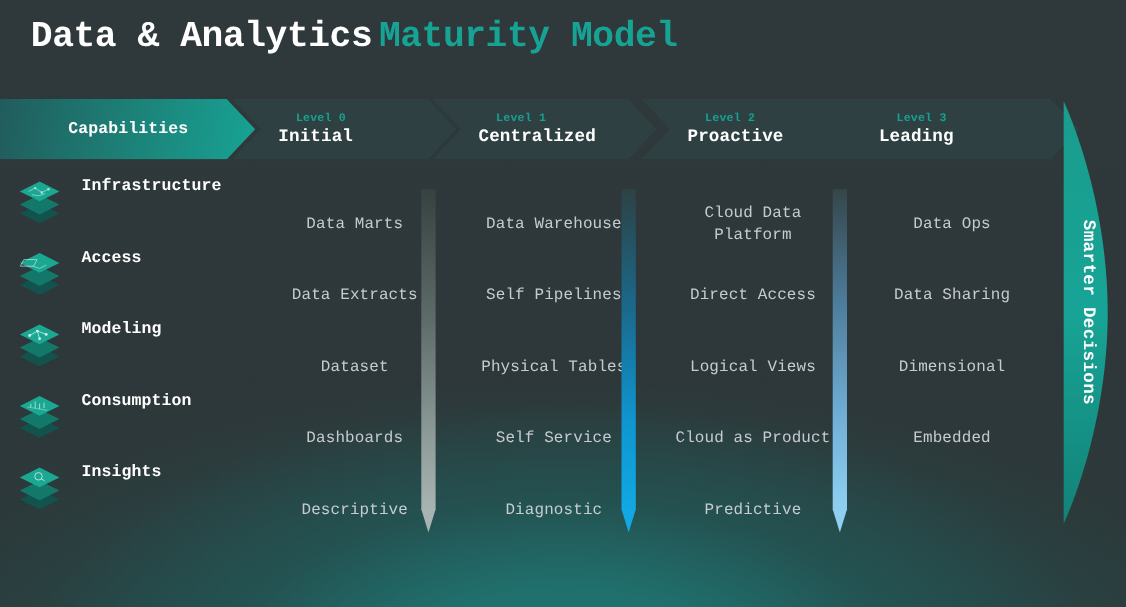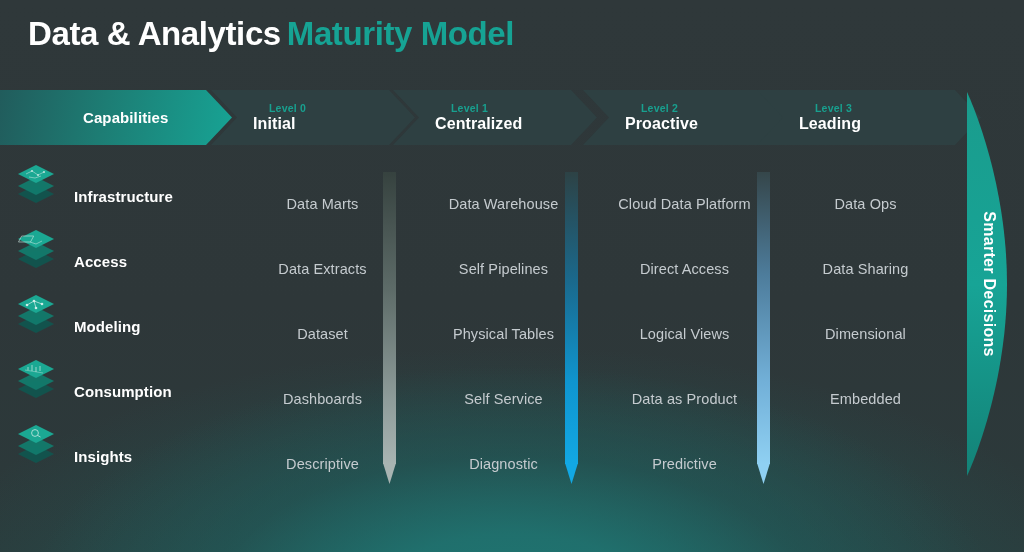--- a/index.html
+++ b/index.html
@@ -13,20 +13,21 @@
   }
 
   #stage {
     position:relative;
     width:1024px; height:552px;
     background:
       radial-gradient(ellipse 620px 300px at 50% 600px, #1f7572 0%, rgba(31,117,114,0.85) 22%, rgba(30,95,94,0.45) 48%, rgba(46,55,57,0) 78%),
       radial-gradient(ellipse 900px 420px at 50% 640px, rgba(26,120,114,0.55) 0%, rgba(26,120,114,0) 70%),
       linear-gradient(180deg, #2f383a 0%, #2e3739 55%, #2b3a3b 100%);
     overflow:hidden;
+    font-family:Liberation Mono, monospace;
   }
 
   
   .title {
     position:absolute;
     left:28px; top:14px;
     font-size:33px;
     font-weight:bold;
     letter-spacing:-0.4px;
     white-space:nowrap;
@@ -57,21 +58,21 @@
   }
 
   .chev-cap {
     left:0; width:232px;
     background:linear-gradient(100deg, #215c5c 0%, #1d7d74 45%, #17a394 100%);
   }
   .chev-cap .cap-label {
     color:#ffffff;
     font-size:15px;
     font-weight:bold;
-    padding-left:83px;
+    padding-left:62px;
     letter-spacing:0.1px;
   }
 
   .chev-dark { background:#2e4042; }
 
   .chev-lvl { padding-left:42px; }
   .chev-lvl .lvl-num {
     color:#18a08f;
     font-size:10.5px;
     font-weight:bold;
@@ -96,21 +97,21 @@
     position:relative;
     height:65px;
     display:flex;
     align-items:center;
   }
 
   .label-cell {
     width:232px;
     flex:0 0 232px;
     display:flex;
-    align-items:flex-end;
+    align-items:flex-start;
     padding-left:12px;
   }
 
   .icon-wrap {
     width:48px; height:44px;
     flex:0 0 48px;
     position:relative;
     margin-right:14px;
   }
   .icon-wrap svg { display:block; width:48px; height:44px; }
@@ -322,21 +323,21 @@
                   <line x1="28" y1="15" x2="28" y2="10"></line>
                   <line x1="13" y1="14" x2="31" y2="17" opacity="0.6"></line>
                 </g>
               </g>
             </svg>
         </div>
         <div class="row-label">Consumption</div>
       </div>
       <div class="cell">Dashboards</div>
       <div class="cell">Self Service</div>
-      <div class="cell">Data as Product</div>
+      <div class="cell">Cloud as Product</div>
       <div class="cell">Embedded</div>
     </div>
 
     <div class="row">
       <div class="label-cell">
         <div class="icon-wrap">
           <svg viewBox="0 0 48 44">
               <g>
                 <polygon points="24,24 42,33 24,42 6,33" fill="#10564f" opacity="0.92"></polygon>
                 <polygon points="24,16 42,25 24,34 6,25" fill="#127a6c" opacity="0.95"></polygon>

